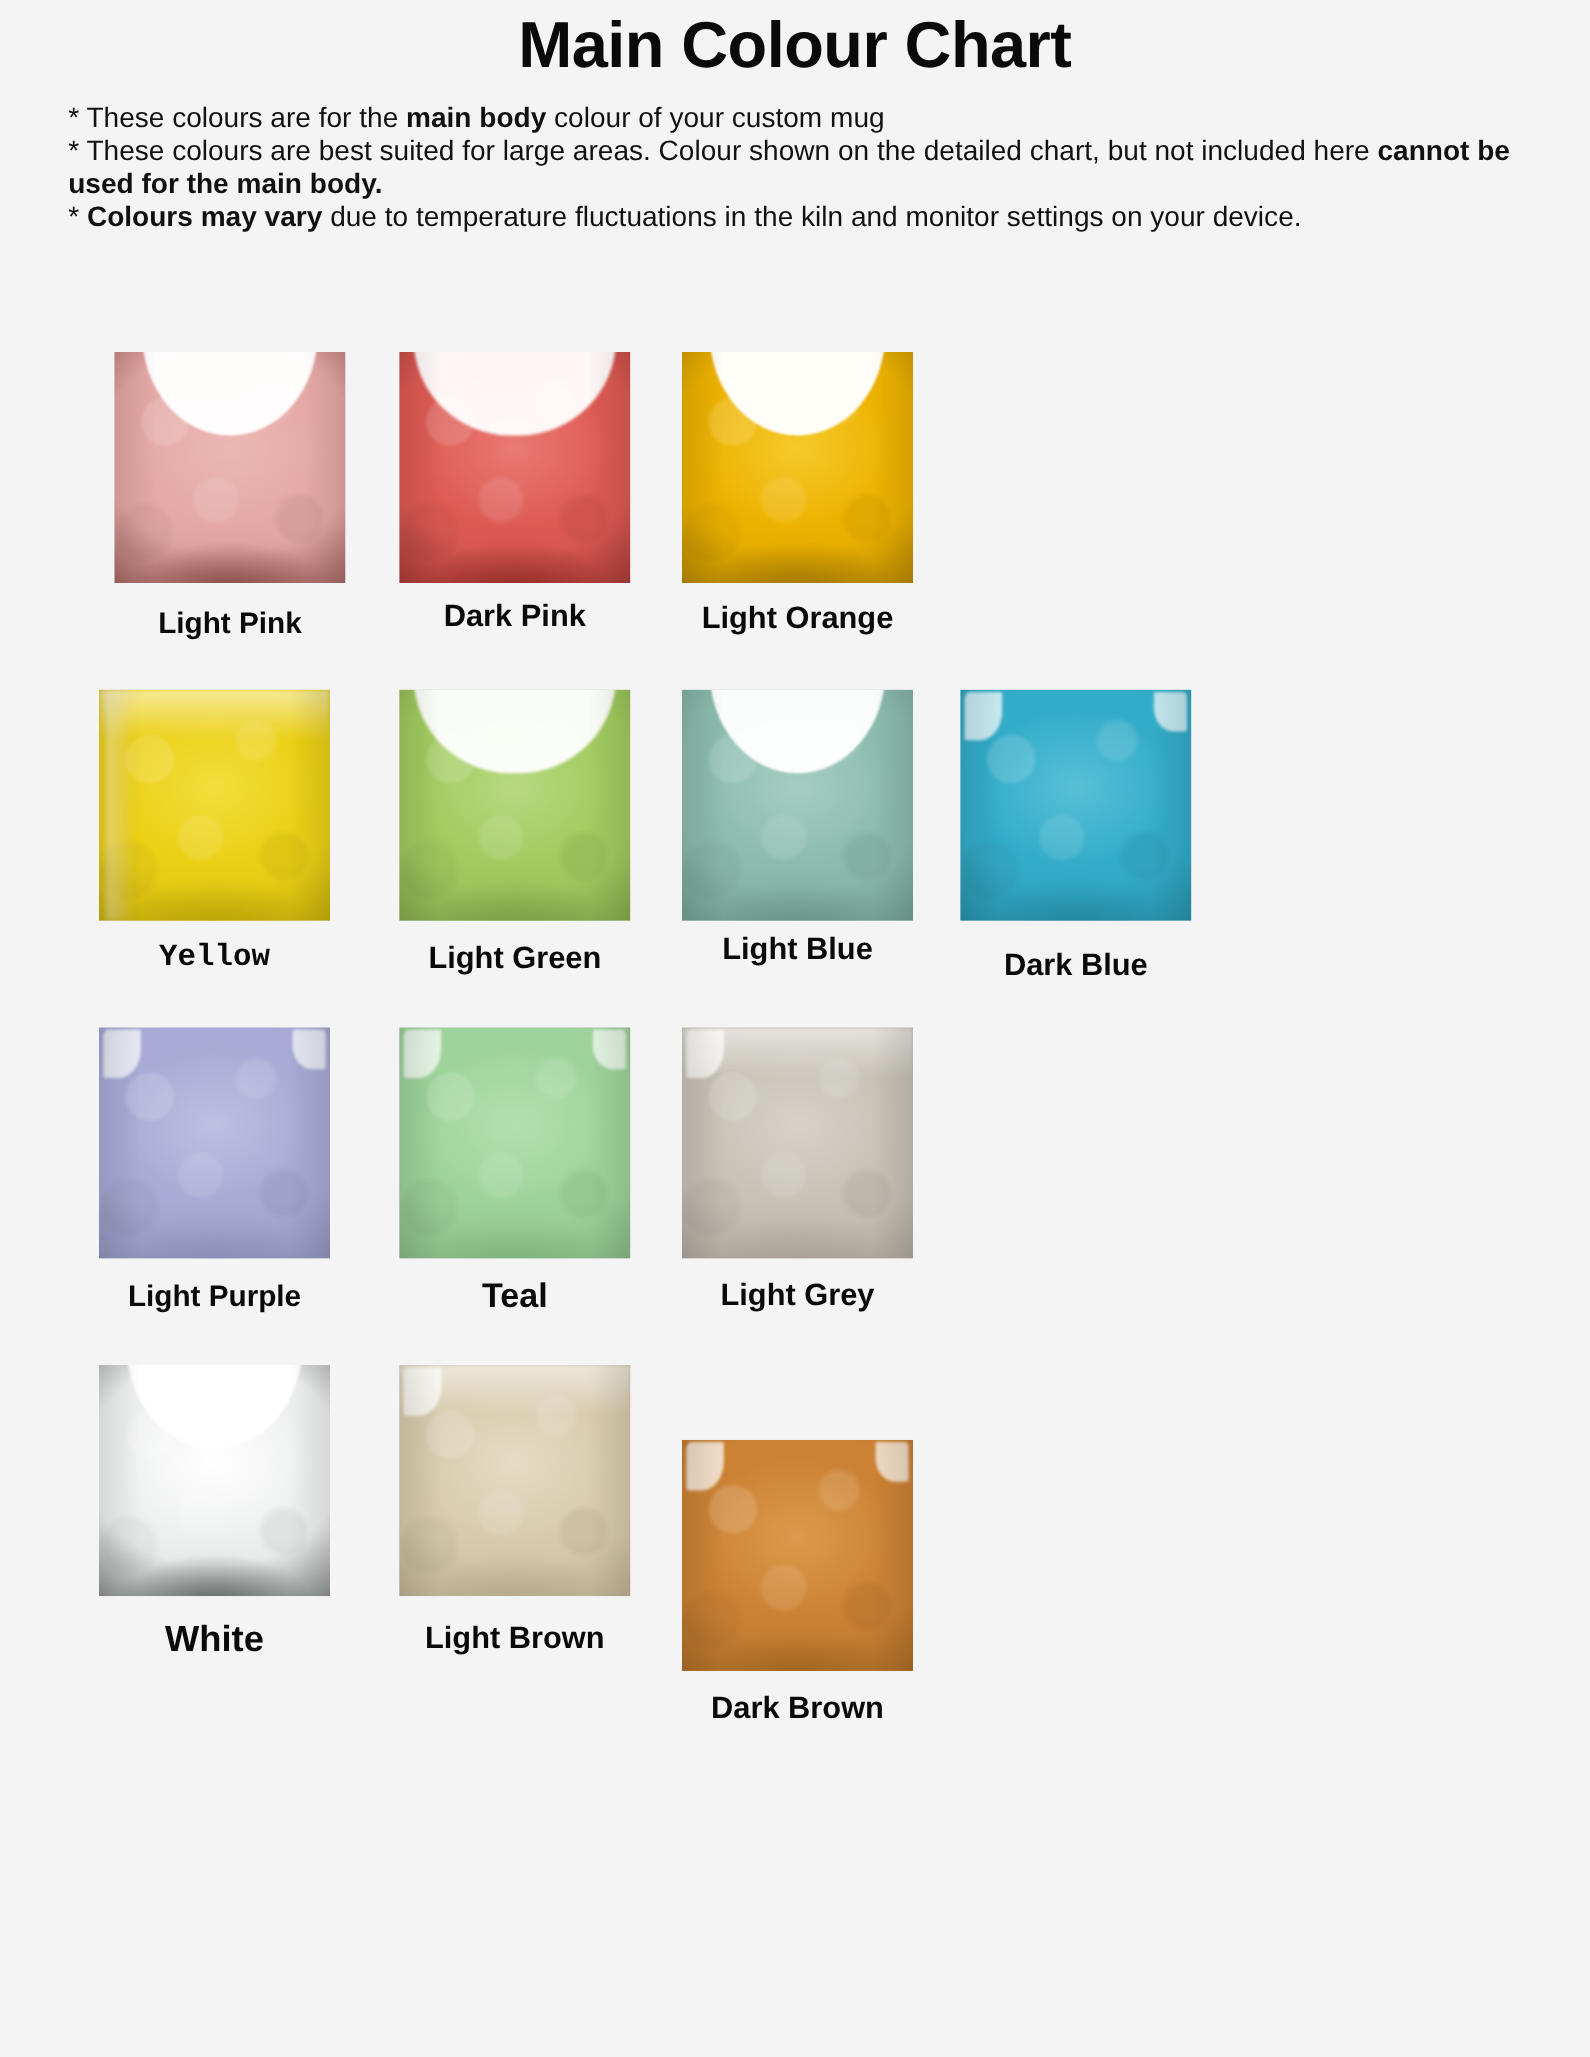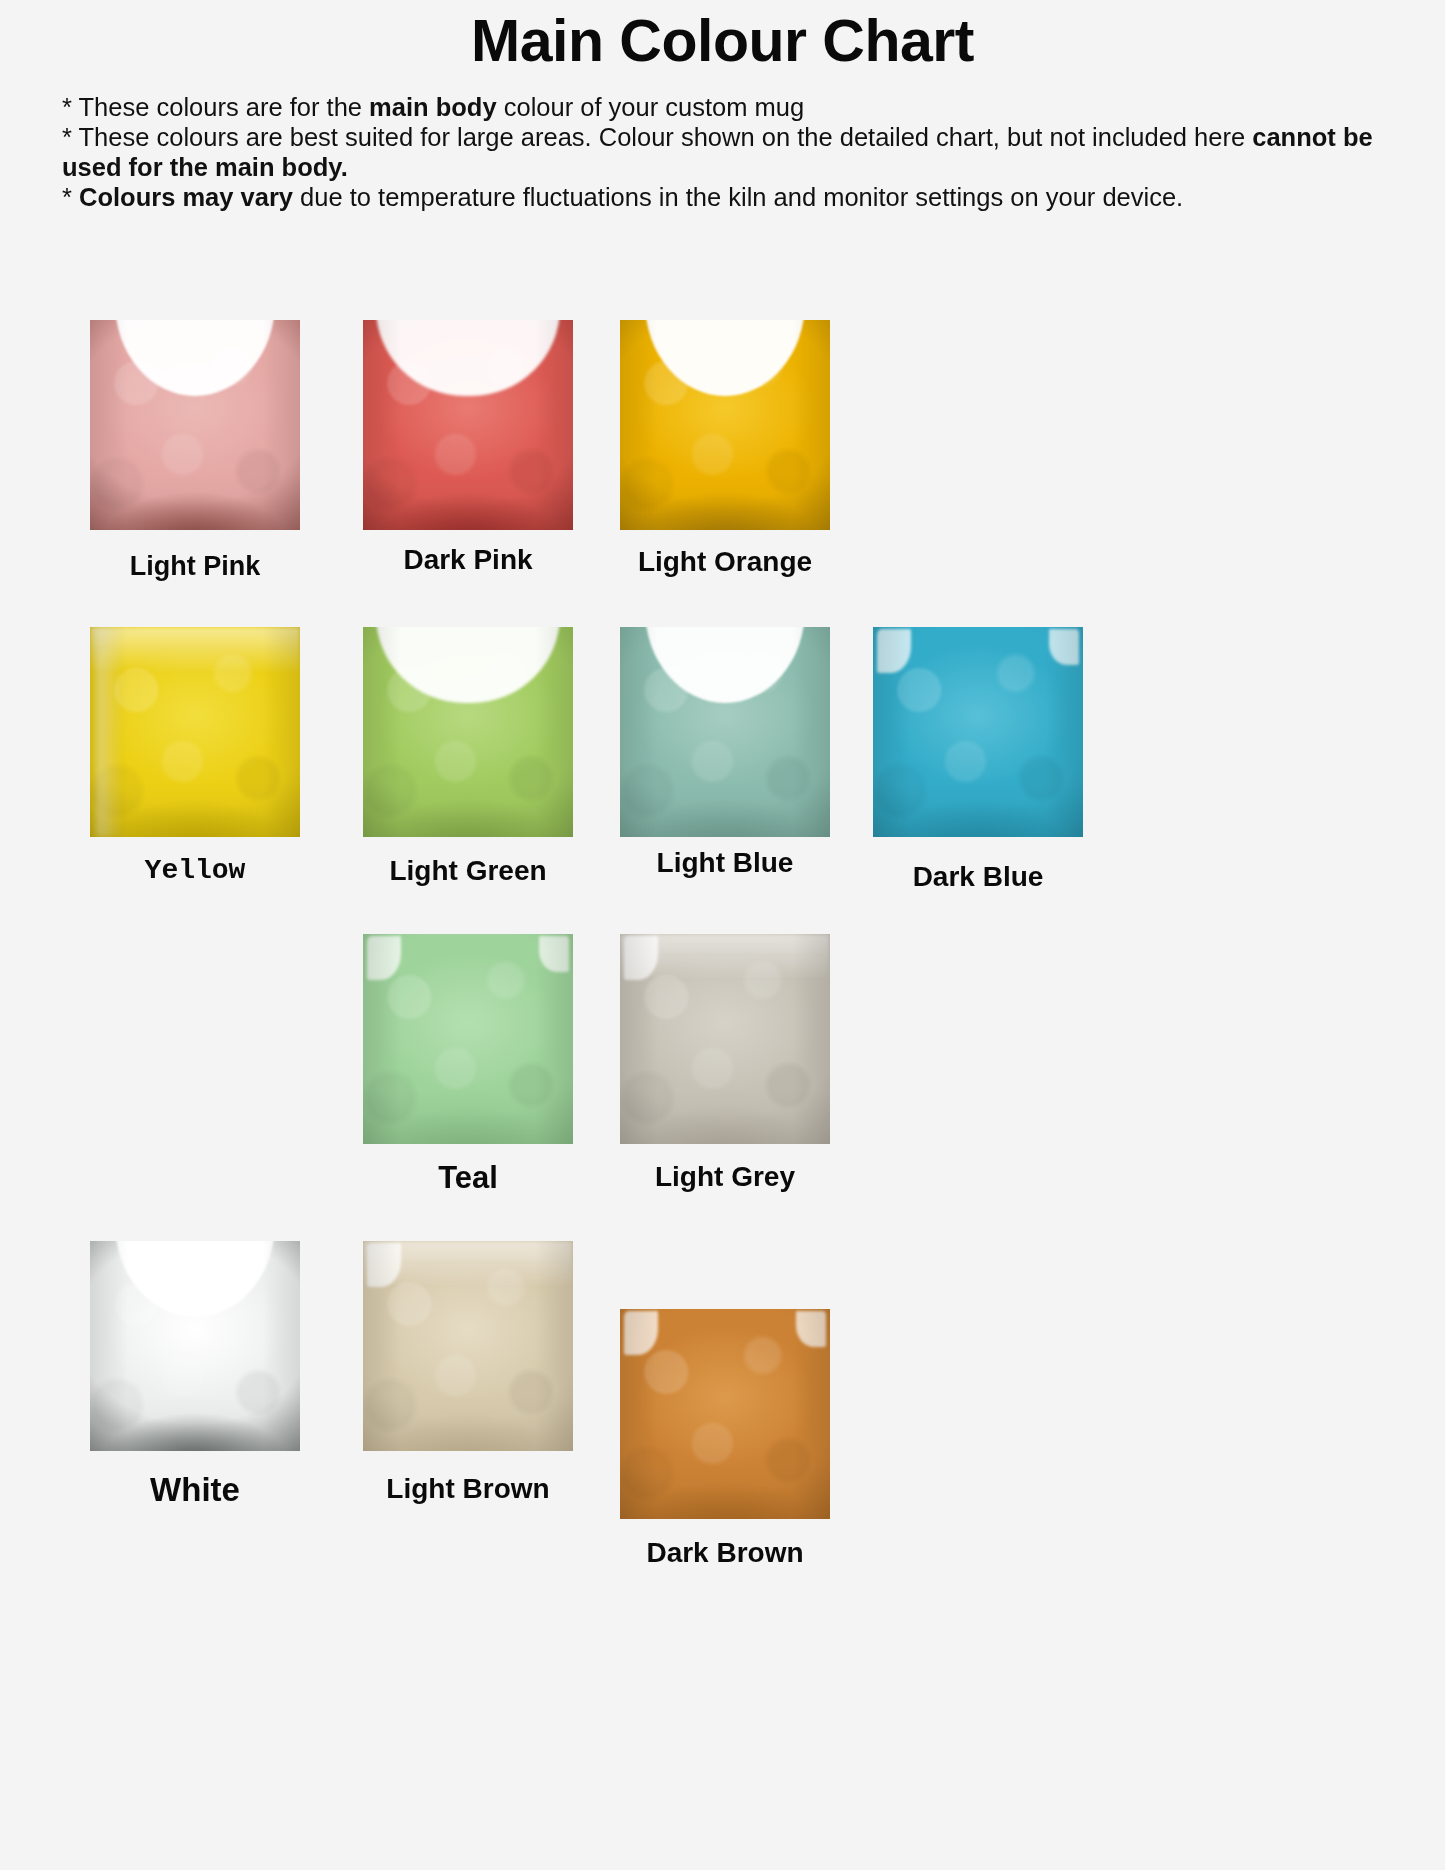--- a/index.html
+++ b/index.html
@@ -169,21 +169,21 @@
 
 <h1 id="page-title">Main Colour Chart</h1>
 
 <div id="notes">
   <p class="note-line"><span>* These colours are for the </span><b>main body</b><span> colour of your custom mug</span></p>
   <p class="note-line"><span>* These colours are best suited for large areas. Colour shown on the detailed chart, but not included here </span><b>cannot be used for the main body.</b></p>
   <p class="note-line"><span>* </span><b>Colours may vary</b><span> due to temperature fluctuations in the kiln and monitor settings on your device.</span></p>
 </div>
 
 <div id="swatch-grid" style="top: 0px; height: 1870px;">
-    <div class="swatch-cell" style="left: 90px; top: 320px; position: absolute; width: 207px;">
+    <div class="swatch-cell" style="left: 104px; top: 320px; position: absolute; width: 207px;">
       <div class="swatch-chip" style="width: 210px; height: 210px;">
         <div class="swatch-base" style="background: radial-gradient(78% 62% at 50% 42%, rgb(235, 184, 180) 0%, rgb(229, 168, 165) 55%, rgb(229, 168, 165) 72%, rgb(141, 74, 68) 140%);"></div>
         <div class="mottle"></div>
         <div class="shade-bottom" style="background: radial-gradient(62% 100% at 50% 118%, rgb(141, 74, 68) 0%, rgba(0, 0, 0, 0) 72%);"></div>
         <div class="gloss gloss-notch"></div>
         <div class="edge-shade"></div>
       </div>
       <div class="swatch-label" style="top: 233px; font-size: 27px; width: 210px;">Light Pink</div>
     </div>
     <div class="swatch-cell" style="left: 363px; top: 320px; position: absolute; width: 210px;">
@@ -241,20 +241,31 @@
       <div class="swatch-chip" style="width: 210px; height: 210px;">
         <div class="swatch-base" style="background: radial-gradient(78% 62% at 50% 42%, rgb(87, 192, 215) 0%, rgb(51, 172, 201) 55%, rgb(51, 172, 201) 72%, rgb(36, 144, 170) 140%);"></div>
         <div class="mottle"></div>
         <div class="shade-bottom" style="background: radial-gradient(62% 100% at 50% 118%, rgb(36, 144, 170) 0%, rgba(0, 0, 0, 0) 72%);"></div>
         <div class="gloss gloss-corner-l"></div>
         <div class="gloss gloss-corner-r"></div>
         <div class="edge-shade"></div>
       </div>
       <div class="swatch-label" style="top: 236px; font-size: 28px; width: 210px;">Dark Blue</div>
     </div>
+    <div class="swatch-cell" style="left: 90px; top: 934px; position: absolute; width: 210px;">
+      <div class="swatch-chip" style="width: 210px; height: 210px;">
+        <div class="swatch-base" style="background: radial-gradient(78% 62% at 50% 42%, rgb(188, 192, 225) 0%, rgb(167, 171, 213) 55%, rgb(167, 171, 213) 72%, rgb(145, 149, 194) 140%);"></div>
+        <div class="mottle"></div>
+        <div class="shade-bottom" style="background: radial-gradient(62% 100% at 50% 118%, rgb(145, 149, 194) 0%, rgba(0, 0, 0, 0) 72%);"></div>
+        <div class="gloss gloss-corner-l"></div>
+        <div class="gloss gloss-corner-r"></div>
+        <div class="edge-shade"></div>
+      </div>
+      <div class="swatch-label" style="top: 231px; font-size: 27px; width: 210px;">Light Purple</div>
+    </div>
     <div class="swatch-cell" style="left: 363px; top: 934px; position: absolute; width: 210px;">
       <div class="swatch-chip" style="width: 210px; height: 210px;">
         <div class="swatch-base" style="background: radial-gradient(78% 62% at 50% 42%, rgb(180, 224, 176) 0%, rgb(158, 211, 155) 55%, rgb(158, 211, 155) 72%, rgb(134, 189, 132) 140%);"></div>
         <div class="mottle"></div>
         <div class="shade-bottom" style="background: radial-gradient(62% 100% at 50% 118%, rgb(134, 189, 132) 0%, rgba(0, 0, 0, 0) 72%);"></div>
         <div class="gloss gloss-corner-l"></div>
         <div class="gloss gloss-corner-r"></div>
         <div class="edge-shade"></div>
       </div>
       <div class="swatch-label" style="top: 228px; font-size: 31px; width: 210px;">Teal</div>

